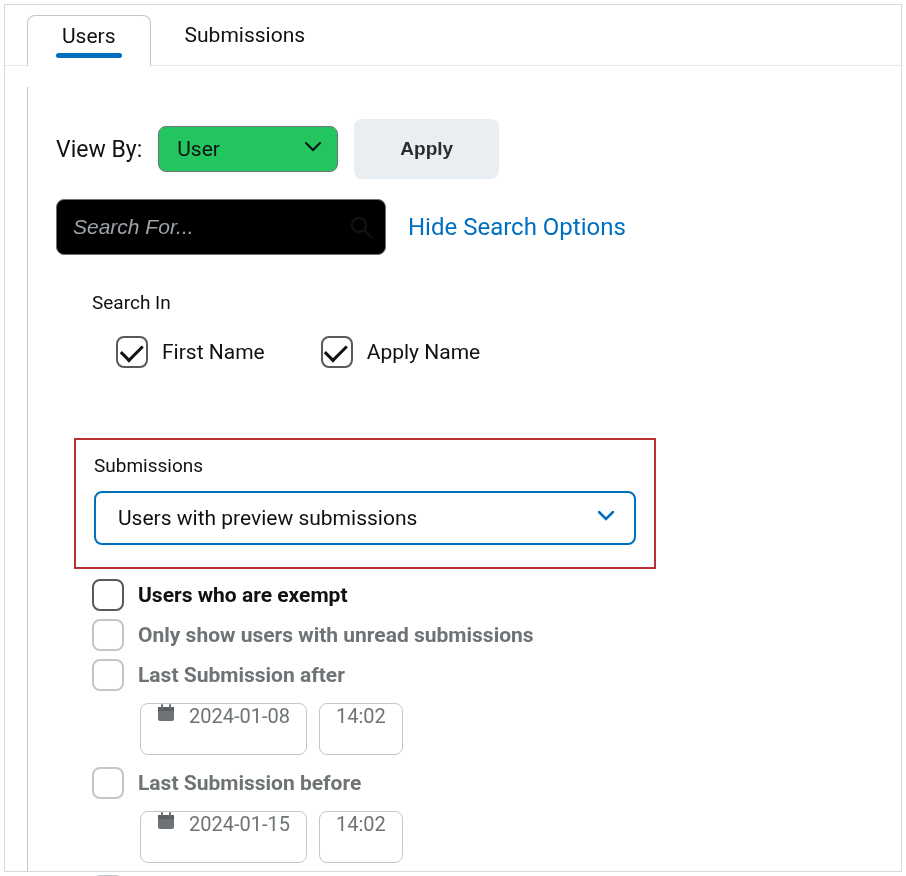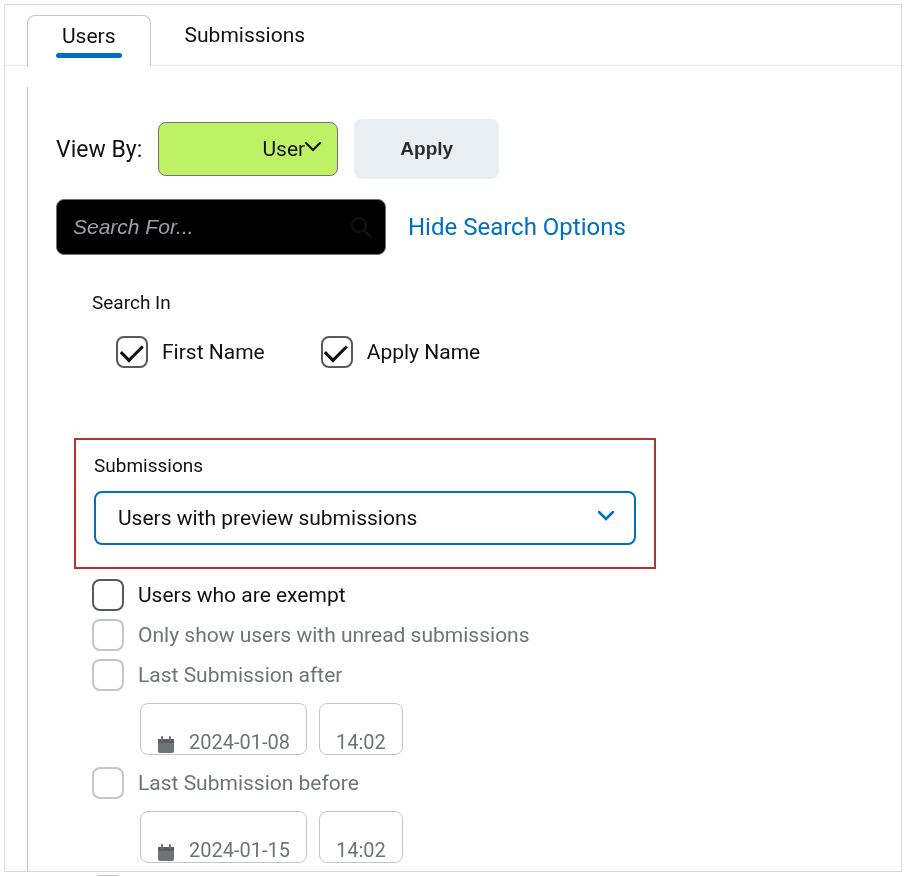--- a/index.html
+++ b/index.html
@@ -76,31 +76,31 @@
     align-items: center;
     gap: 16px;
     margin-bottom: 20px;
   }
   .view-by-label {
     font-size: 23px;
     color: #111;
   }
   .select-user {
     width: 180px;
-    height: 54px;
+    height: 46px;
     border: 1px solid #6e7376;
     border-radius: 8px;
     display: flex;
     align-items: center;
-    justify-content: flex-end;
+    justify-content: space-between;
     padding: 0 18px;
     font-size: 21px;
     color: #111;
     cursor: pointer;
-    background: #bef264;
+    background: #22c55e;
   }
   .apply-btn {
     width: 145px;
     height: 60px;
     background: #e9eef2;
     border: none;
     border-radius: 8px;
     font-size: 19px;
     font-weight: 600;
     color: #2a2d30;
@@ -209,41 +209,42 @@
   .filter-list {
     padding-left: 36px;
     display: flex;
     flex-direction: column;
     gap: 8px;
   }
   .filter-item {
     display: flex;
     align-items: center;
     gap: 14px;
+    font-weight: bold;
   }
   .filter-text {
     font-size: 21px;
     color: #111;
   }
   .filter-text.muted {
     color: #6e7376;
   }
   .date-row {
     display: flex;
     gap: 12px;
     padding-left: 48px;
     margin-top: 4px;
     margin-bottom: 4px;
   }
   .date-box {
     height: 52px;
     border: 1px solid #c3c6c9;
     border-radius: 8px;
     display: flex;
-    align-items: flex-end;
+    align-items: flex-start;
     padding: 0 16px;
     gap: 14px;
     font-size: 20px;
     color: #6e7376;
     background: #fff;
   }
   .chevron {
     width: 14px;
     height: 14px;
   }

